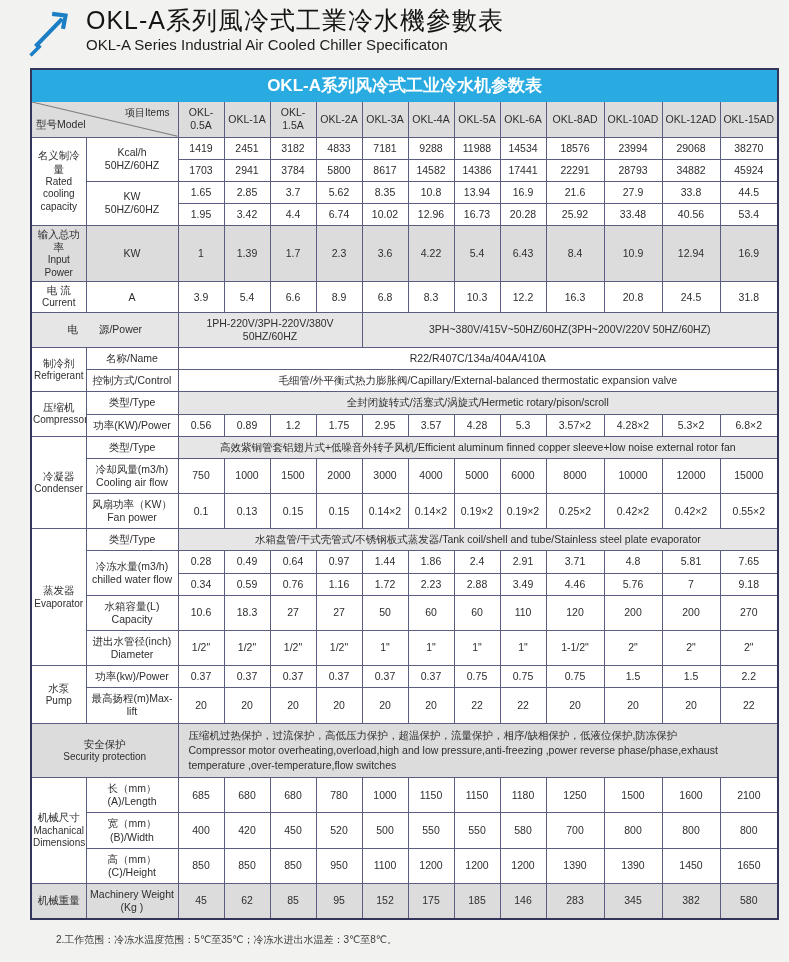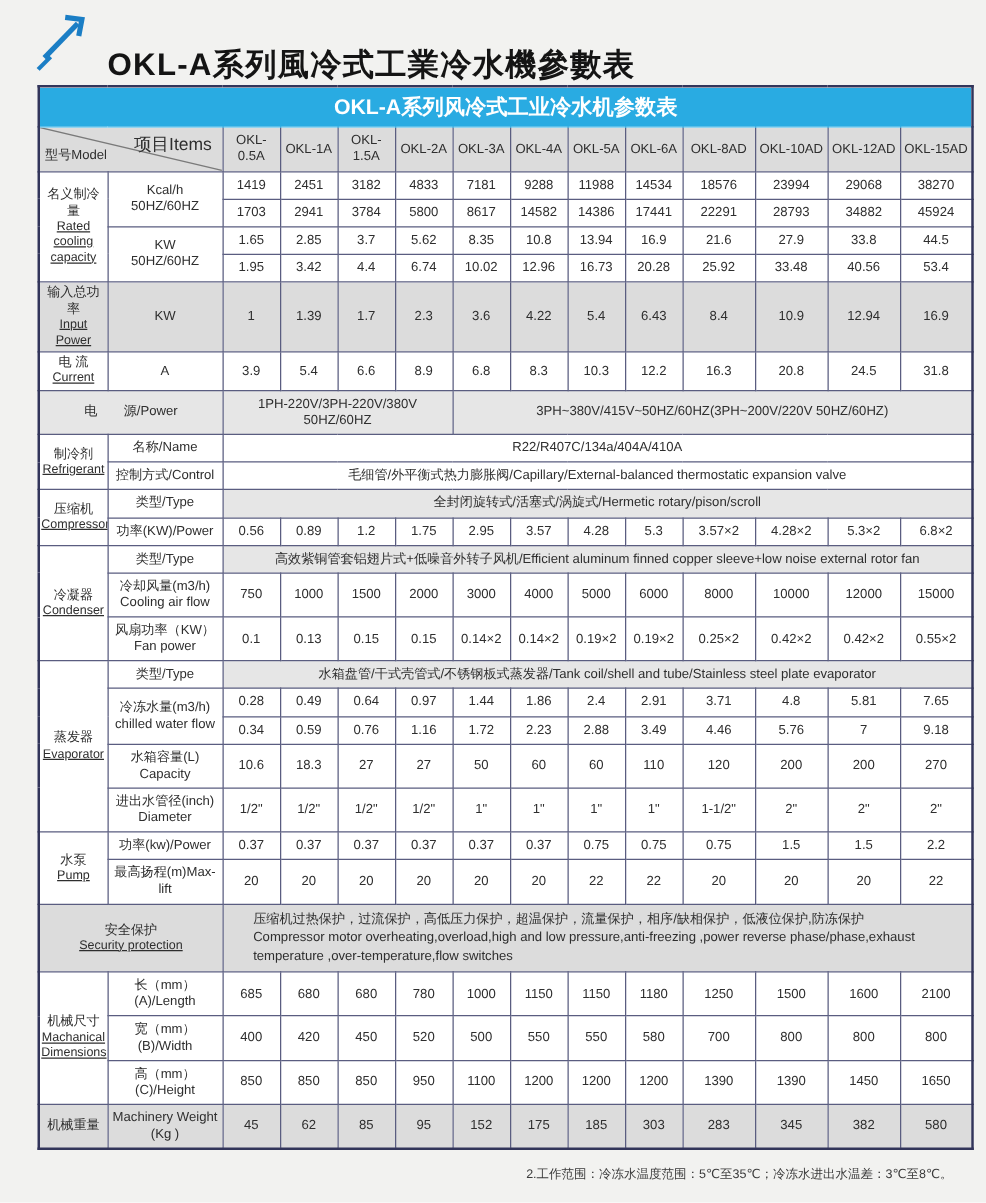--- a/index.html
+++ b/index.html
@@ -7,61 +7,62 @@
     width:789px;height:962px;
     background:#f2f2f0;
     font-family:"Liberation Sans","DejaVu Sans",sans-serif;
     color:#2b2b2b;
     -webkit-font-smoothing:antialiased;
   }
   
   .page-header{display:flex;align-items:flex-start;padding:6px 0 0 28px;height:58px;}
   .logo{width:50px;height:50px;flex:0 0 auto;margin-top:2px;}
   .titles{margin-left:8px;}
-  .title-zh{font-size:25px;font-weight:bold;color:#141414;letter-spacing:1px;line-height:1.15;margin-top:32px;}
+  .title-zh{font-size:25px;font-weight:normal;color:#141414;letter-spacing:1px;line-height:1.15;}
   .title-en{font-size:15px;color:#1d1d1d;margin-top:1px;}
   
   .table-wrap{margin:4px 0 0 30px;width:641px;}
   table{width:747px;border-collapse:collapse;table-layout:fixed;background:#ffffff;border:2px solid #32355a;}
   td{border:1px solid #5a5d80;font-size:10.5px;text-align:center;vertical-align:middle;
      padding:4px 1px;line-height:1.25;overflow:hidden;color:#2e2e2e;}
   .banner{background:#29abe2;color:#ffffff;font-size:17px;font-weight:bold;padding:5px 0;border:1px solid #29abe2;}
   .g1{background:#dcdcdc;}
   .g2{background:#e6e6e6;}
   .num{font-size:10.5px;}
   .lbl{font-size:10.5px;padding:2px 1px;}
   .lbl .zh{display:block;}
-  .lbl .en{display:block;font-size:10px;text-decoration:underline;}
+  .lbl .en{display:block;font-size:10px;}
   .sub{font-size:10.5px;}
   .merged{font-size:10.5px;}
   .prewrap{white-space:pre-line;}
   .corner{position:relative;padding:0;height:30px;}
   .corner svg{position:absolute;left:0;top:0;width:100%;height:100%;}
   .c-model{position:absolute;left:4px;bottom:5px;font-size:10.5px;}
-  .c-items{position:absolute;right:8px;top:5px;font-size:14px;}
-  .sec-text{text-align:left;padding:4px 24px;font-size:10.5px;}
+  .c-items{position:absolute;right:8px;top:5px;font-size:10px;}
+  .sec-text{text-align:left;padding:4px 10px;font-size:10.5px;}
   .sec-text div{line-height:1.45;}
   
   .notes{margin:12px 0 0 32px;width:730px;}
   .nz{font-size:10px;color:#3a3a3a;line-height:1.5;}
-  .ind1{padding-left:24px;text-align:right;}
+  .ind1{padding-left:24px;}
 </style>
 </head>
 <body>
 
 <div class="page-header">
   <div class="logo">
     <svg viewBox="0 0 60 60">
       <line x1="9" y1="46" x2="41" y2="13" stroke="#1b7ec5" stroke-width="5"></line>
       <polyline points="29,7 45,9 42,25" fill="none" stroke="#1b7ec5" stroke-width="5"></polyline>
       <line x1="3" y1="57" x2="15" y2="45" stroke="#1b7ec5" stroke-width="4"></line>
     </svg>
   </div>
   <div class="titles">
     <div class="title-zh">OKL-A系列風冷式工業冷水機參數表</div>
+    <div class="title-en">OKL-A Series Industrial Air Cooled Chiller Specificaton</div>
   </div>
 </div>
 
 <div class="table-wrap">
 <table>
 <colgroup>
   <col style="width:55px">
         <col style="width:92px">
   <col style="width:46px">
         <col style="width:46px">
@@ -464,21 +465,21 @@
   <td class="lbl">机械重量</td>
   <td class="sub prewrap">Machinery Weight
 (Kg )</td>
   <td class="num">45</td>
           <td class="num">62</td>
           <td class="num">85</td>
           <td class="num">95</td>
           <td class="num">152</td>
           <td class="num">175</td>
           <td class="num">185</td>
-          <td class="num">303</td>
+          <td class="num">146</td>
           <td class="num">283</td>
           <td class="num">345</td>
           <td class="num">382</td>
           <td class="num">580</td>
 </tr>
 
 </tbody>
 </table>
 </div>
 

